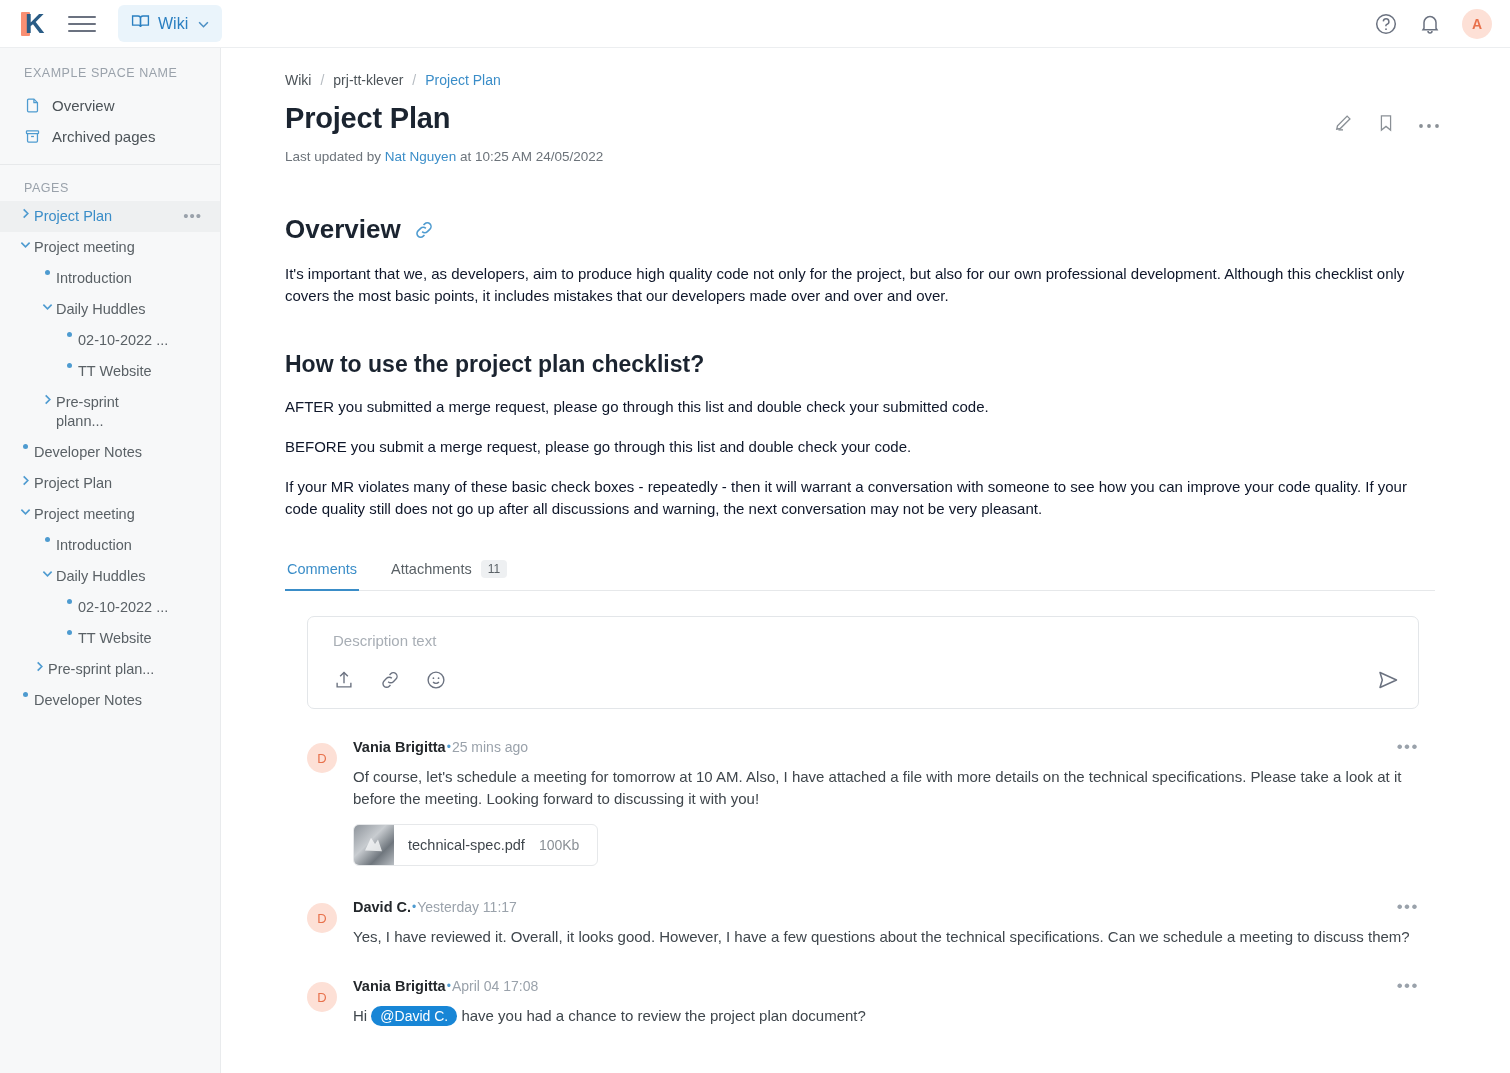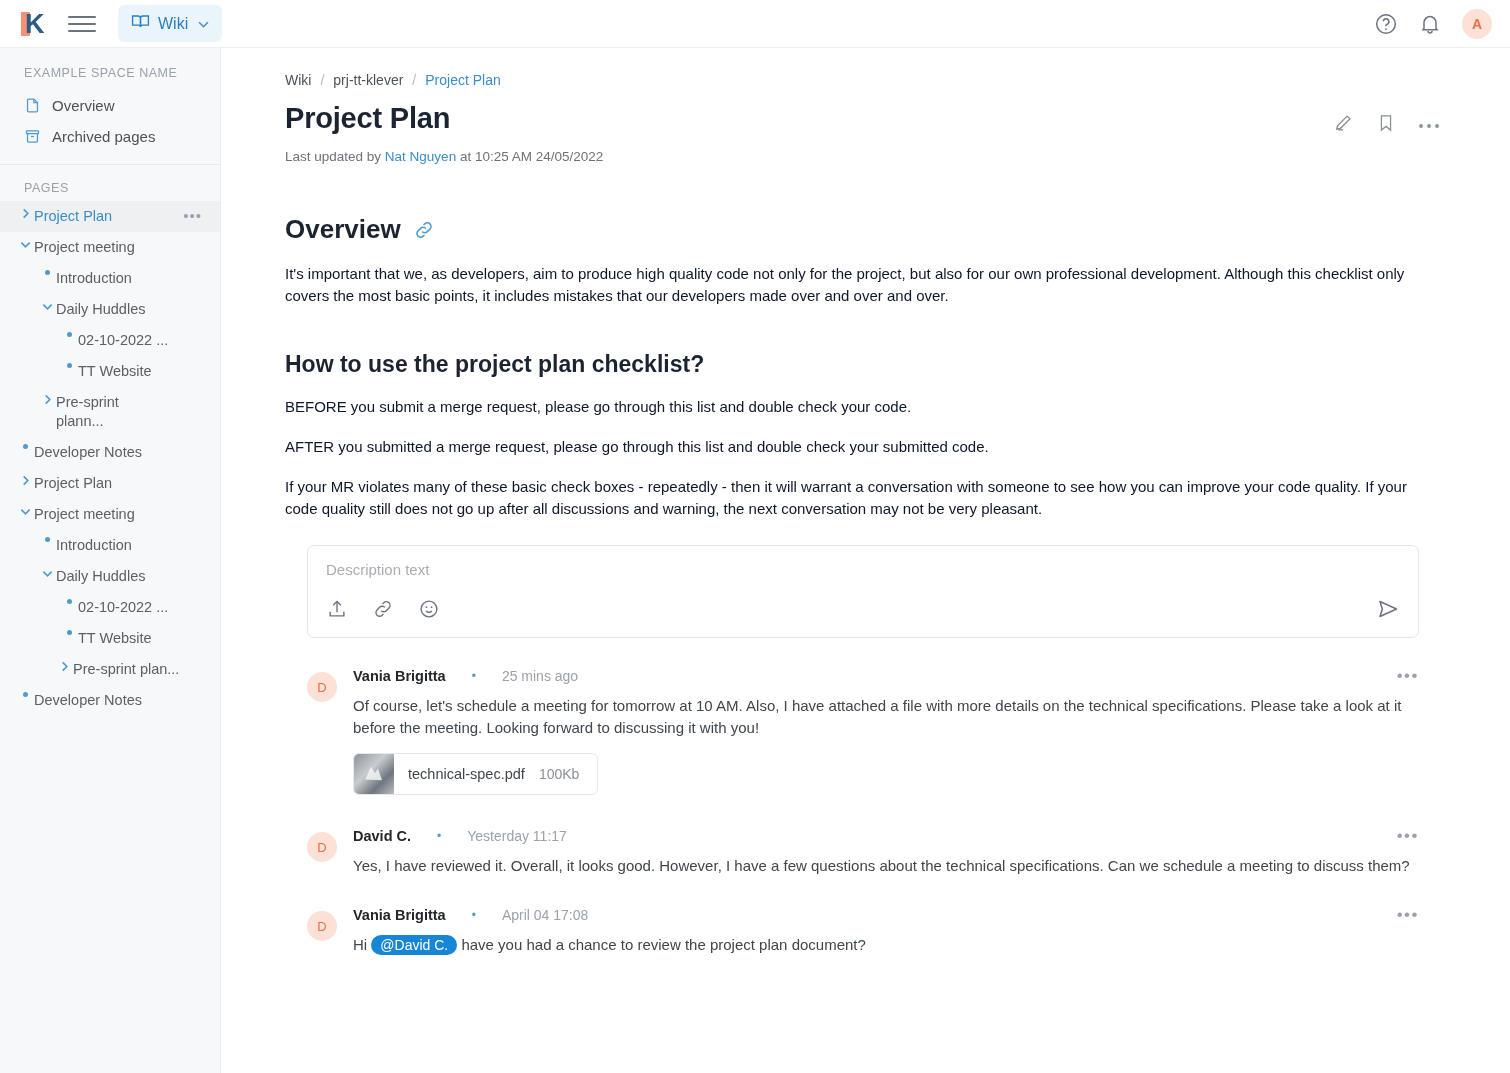--- a/index.html
+++ b/index.html
@@ -93,35 +93,35 @@
 
   
   .tabs { margin-top:34px; display:flex; align-items:center; gap:30px; border-bottom:1px solid #e6e8ea; max-width:1150px; }
   .tab { font-size:14.5px; color:#5a6166; padding:6px 2px 12px 2px; cursor:pointer; display:flex; align-items:center; gap:9px; }
   .tab.active { color:#3a8dc8; border-bottom:2px solid #3a8dc8; margin-bottom:-1px; }
   .badge { background:#eef0f2; color:#5a6166; border-radius:4px; font-size:12px; padding:2px 7px; }
 
   
   .composer {
     margin:25px 0 0 22px; max-width:1112px; border:1px solid #e3e6e9; border-radius:7px;
-    padding:15px 18px 12px 18px; background:#fff;
+    padding:15px 18px 12px 25px; background:#fff;
   }
   .composer .ph { font-size:15px; color:#a8aeb5; }
   .composer .row { display:flex; align-items:center; margin-top:19px; }
   .composer .tools { display:flex; align-items:center; gap:24px; }
   .composer svg { color:#6b7280; cursor:pointer; }
   .composer .send { margin-left:auto; color:#6b7280; cursor:pointer; }
 
   
   .comments { margin:28px 0 0 22px; max-width:1112px; }
   .comment { display:flex; gap:16px; margin-bottom:28px; }
   .av { width:30px; height:30px; flex:0 0 30px; border-radius:50%; background:#fde0d6; color:#e8714c;
         display:flex; align-items:center; justify-content:center; font-size:13px; margin-top:6px; }
   .cbody { flex:1; min-width:0; }
-  .chead { display:flex; align-items:center; gap:26px; }
+  .chead { display:flex; align-items:center; gap:1px; }
   .cname { font-size:14.5px; font-weight:bold; color:#23272b; }
   .cdot { color:#4e9bd0; font-size:12px; }
   .ctime { font-size:14px; color:#9aa2ab; }
   .cmore { margin-left:auto; color:#9aa2ab; font-size:17px; letter-spacing:1.5px; cursor:pointer; }
   .ctext { font-size:15px; line-height:22px; color:#3f464c; margin-top:9px; }
   .mention { background:#1886d6; color:#fff; border-radius:11px; padding:2px 9px; font-size:14px; }
   .attach {
     margin-top:14px; display:inline-flex; align-items:center; gap:14px;
     border:1px solid #e6e8ea; border-radius:6px; padding:0 18px 0 0; background:#fff; cursor:pointer;
   }
@@ -294,21 +294,21 @@
             <span class="tlabel" style="white-space: nowrap;">Daily Huddles</span>
           </div>
           <div class="tnode" style="padding-left: 60px;">
             <span class="tw dot"></span>
             <span class="tlabel" style="white-space: nowrap;">02-10-2022 ...</span>
           </div>
           <div class="tnode" style="padding-left: 60px;">
             <span class="tw dot"></span>
             <span class="tlabel" style="white-space: nowrap;">TT Website</span>
           </div>
-          <div class="tnode" style="padding-left: 55px;">
+          <div class="tnode" style="padding-left: 30px;">
             <span class="tw">
               <svg width="11" height="11" viewBox="0 0 12 12" fill="none" stroke="currentColor" stroke-width="1.8">
                 <path d="M4 1.5L8.5 6L4 10.5"></path>
               </svg>
             </span>
             <span class="tlabel" style="white-space: nowrap;">Pre-sprint plan...</span>
           </div>
           <div class="tnode" style="padding-left: 16px;">
             <span class="tw dot"></span>
             <span class="tlabel" style="white-space: nowrap;">Developer Notes</span>
@@ -364,24 +364,33 @@
           <span class="anchor-ico">
             <svg width="22" height="22" viewBox="0 0 24 24" fill="none" stroke="currentColor" stroke-width="1.7">
               <path d="M10 13.8a4 4 0 0 0 5.7 0l2.8-2.8a4 4 0 0 0-5.7-5.7l-1.3 1.3"></path>
               <path d="M14 10.2a4 4 0 0 0-5.7 0l-2.8 2.8a4 4 0 1 0 5.7 5.7l1.3-1.3"></path>
             </svg>
           </span>
         </h2>
         <p class="para">It's important that we, as developers, aim to produce high quality code not only for the project, but also for our own professional development. Although this checklist only covers the most basic points, it includes mistakes that our developers made over and over and over.</p>
 
         <h3 class="sec">How to use the project plan checklist?</h3>
+        <p class="para">AFTER you submitted a merge request, please go through this list and double check your submitted code.</p>
         <p class="para">BEFORE you submit a merge request, please go through this list and double check your code.</p>
-        <p class="para">AFTER you submitted a merge request, please go through this list and double check your submitted code.</p>
         <p class="para">If your MR violates many of these basic check boxes - repeatedly - then it will warrant a conversation with someone to see how you can improve your code quality. If your code quality still does not go up after all discussions and warning, the next conversation may not be very pleasant.</p>
 
+        <div class="tabs">
+          <div class="tab active">
+            <span>Comments</span>
+          </div>
+          <div class="tab">
+            <span>Attachments</span>
+            <span class="badge">11</span>
+          </div>
+        </div>
 
         <div class="composer">
           <div class="ph">Description text</div>
           <div class="row">
             <div class="tools">
               <span>
                 <svg width="22" height="22" viewBox="0 0 24 24" fill="none" stroke="currentColor" stroke-width="1.5">
                   <path d="M12 15.5V3.8"></path>
                     <path d="M7.8 8L12 3.8 16.2 8"></path>
                     <path d="M4.5 15v4.5h15V15"></path>

